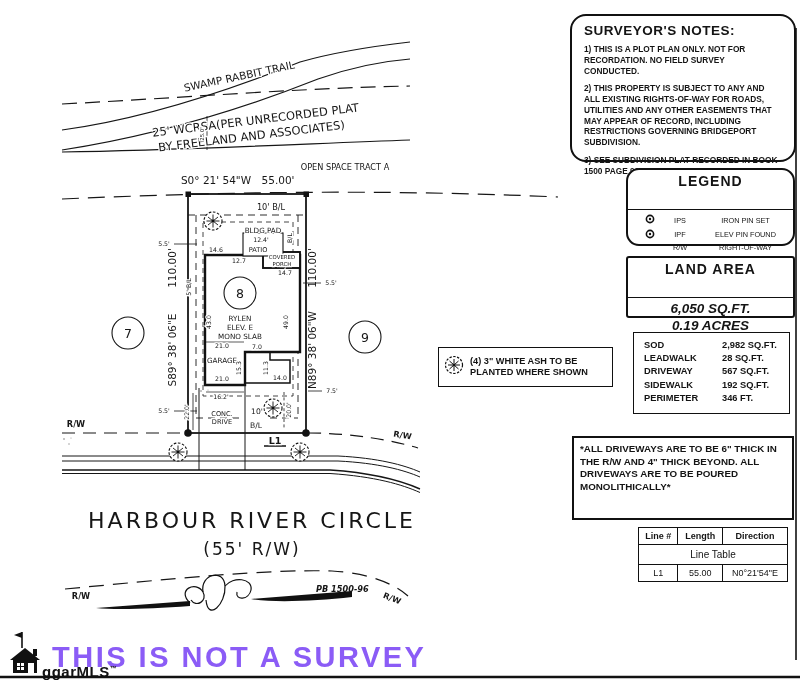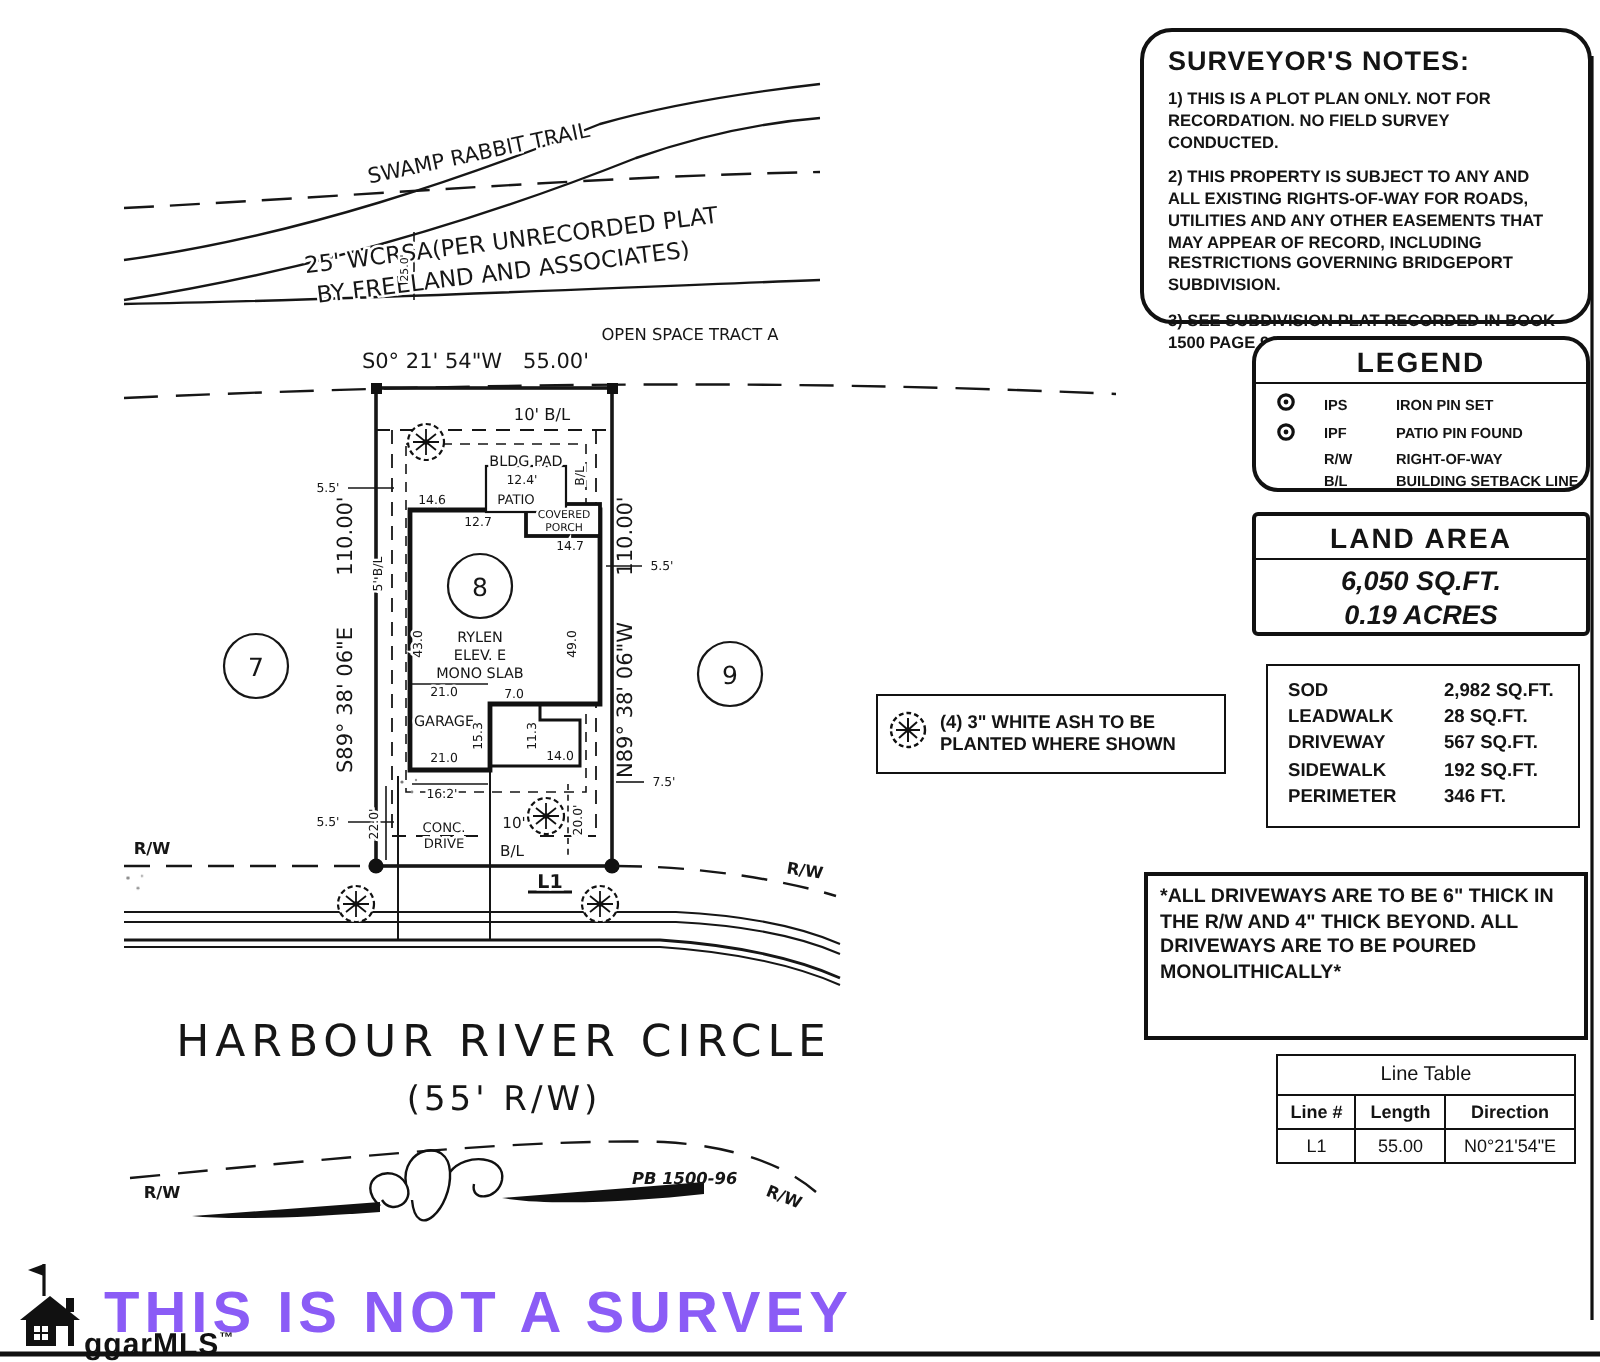--- a/index.html
+++ b/index.html
@@ -12,23 +12,23 @@
   .t11{font-size:11.5px;} .t12{font-size:12.5px;} .t17{font-size:17px;letter-spacing:2px;}
   .t23{font-size:22px;letter-spacing:3px;}
   .b{font-weight:bold;} .i{font-style:italic;}
   .box{position:absolute;border:2px solid #111;background:#fff;box-sizing:border-box;}
   .rounded{border-radius:16px;}
   .notes{left:570px;top:14px;width:226px;height:148px;padding:7px 12px;}
   .notes h2{margin:0 0 6px 0;font-size:13.5px;letter-spacing:.5px;}
   .notes p{margin:4px 0 7px 0;font-size:8.3px;font-weight:bold;line-height:1.3;}
   .legendbox{left:626px;top:168px;width:169px;height:78px;border-radius:13px;padding:3px 0 0 0;}
   .boxtitle{text-align:center;font-size:14px;font-weight:bold;letter-spacing:1px;
-            border-bottom:1.6px solid #111;padding-bottom:2px;margin:0 0 3px 0;}
+            border-bottom:1.6px solid #111;padding-bottom:20px;margin:0 0 3px 0;}
   .legend-row{display:grid;grid-template-columns:24px 36px 1fr;align-items:center;
-              font-size:7.3px;font-weight:bold;padding:1.2px 0 1.2px 10px;}
+              font-size:7.3px;font-weight:normal;padding:1.2px 0 1.2px 10px;text-align:center;}
   .landbox{left:626px;top:256px;width:169px;height:62px;border-radius:3px;padding:3px 0 0 0;}
   .landval{text-align:center;font-size:13.5px;font-weight:bold;line-height:1.25;margin-top:2px;font-style:italic;}
   .areasbox{left:633px;top:332px;width:157px;height:82px;border-width:1.6px;padding:6px 0 0 10px;}
   .area-row{display:grid;grid-template-columns:78px 1fr;font-size:9.3px;font-weight:bold;line-height:1.42;}
   .ashbox{left:438px;top:347px;width:175px;height:40px;border-width:1.6px;display:flex;
           align-items:center;gap:5px;padding:2px 4px;}
   .ashbox .txt{font-size:9.2px;font-weight:bold;line-height:1.25;white-space:nowrap;}
   .drivebox{left:572px;top:436px;width:222px;height:84px;padding:5px 6px;}
   .drivebox div{font-size:9.8px;font-weight:bold;line-height:1.3;}
   .linetable{left:638px;top:527px;width:150px;border-collapse:collapse;position:absolute;background:#fff;}
@@ -237,21 +237,21 @@
           </svg></span>
       <span>IPS</span>
       <span>IRON PIN SET</span>
     </div>
     <div class="legend-row">
       <span><svg width="10" height="10">
             <circle cx="5" cy="5" r="3.6" fill="#fff" stroke="#111" stroke-width="1.6"></circle>
             <circle cx="5" cy="5" r="1.2" fill="#111"></circle>
           </svg></span>
       <span>IPF</span>
-      <span>PATIO PIN FOUND</span>
+      <span>ELEV PIN FOUND</span>
     </div>
     <div class="legend-row">
       <span></span>
       <span>R/W</span>
       <span>RIGHT-OF-WAY</span>
     </div>
     <div class="legend-row">
       <span></span>
       <span>B/L</span>
       <span>BUILDING SETBACK LINE</span>
@@ -303,27 +303,27 @@
     </div>
   </div>
 
   <div class="box drivebox">
     <div>*ALL DRIVEWAYS ARE TO BE 6" THICK IN THE R/W AND 4" THICK BEYOND. ALL DRIVEWAYS ARE TO BE POURED MONOLITHICALLY*</div>
   </div>
 
   <table class="linetable">
     <tbody>
         <tr>
-          <td class="tt" colspan="3">Line Table</td>
-        </tr>
-    <tr>
       <th>Line #</th>
       <th>Length</th>
       <th>Direction</th>
     </tr>
+    <tr>
+          <td class="tt" colspan="3">Line Table</td>
+        </tr>
     <tr>
       <td>L1</td>
       <td>55.00</td>
       <td>N0°21'54"E</td>
     </tr>
   </tbody>
     </table>
 
   
   <div id="title">THIS IS NOT A SURVEY</div>

